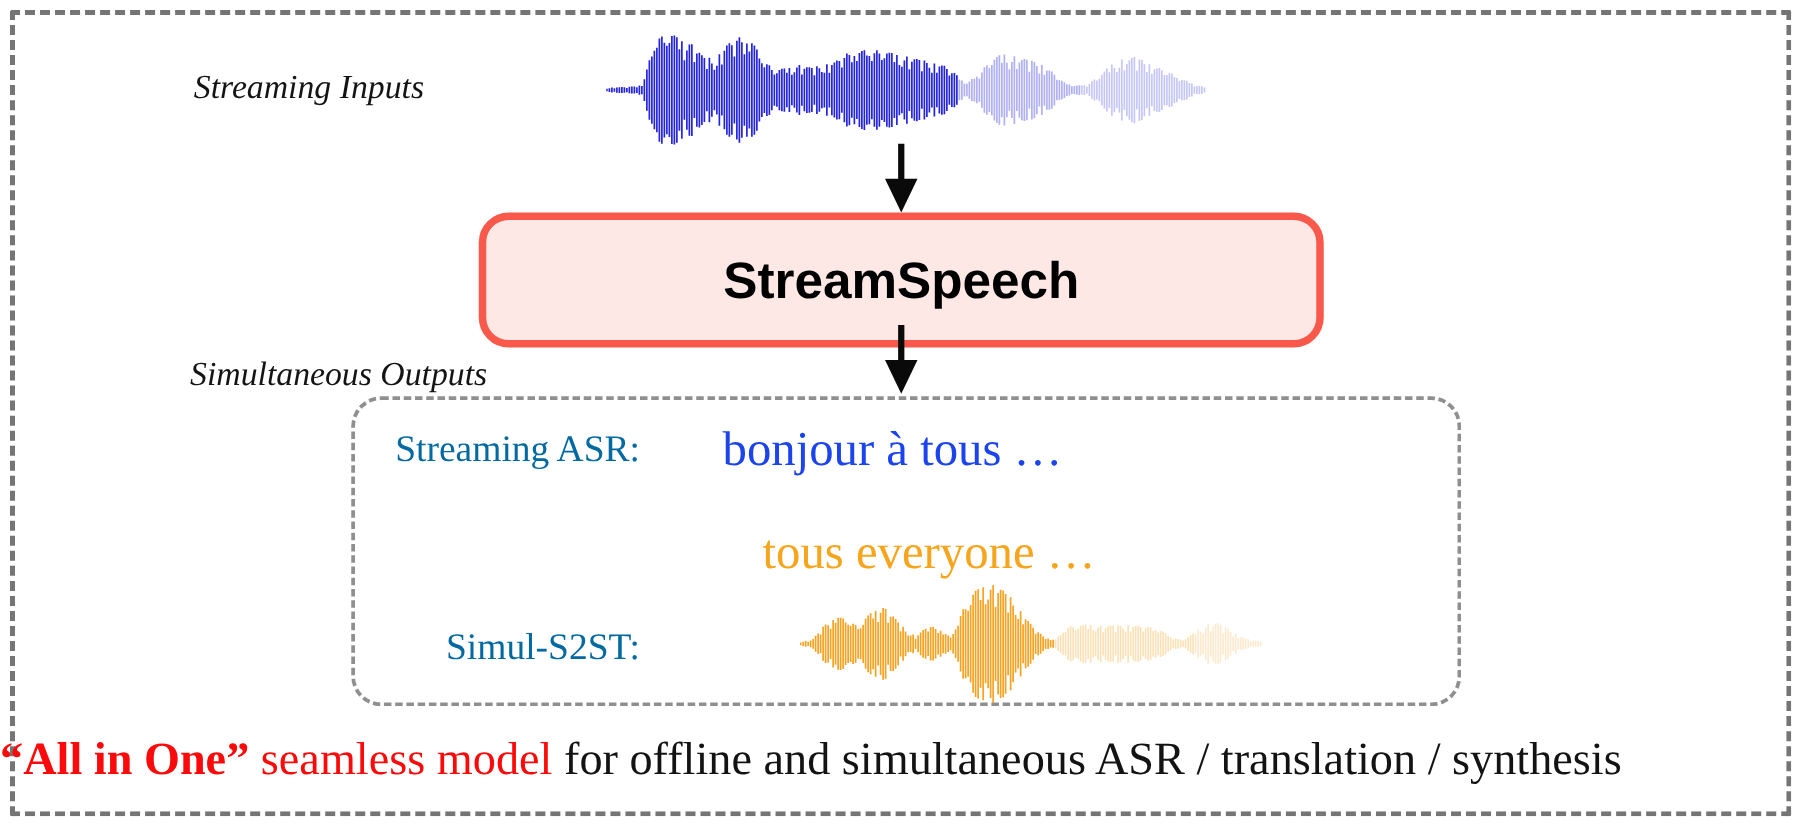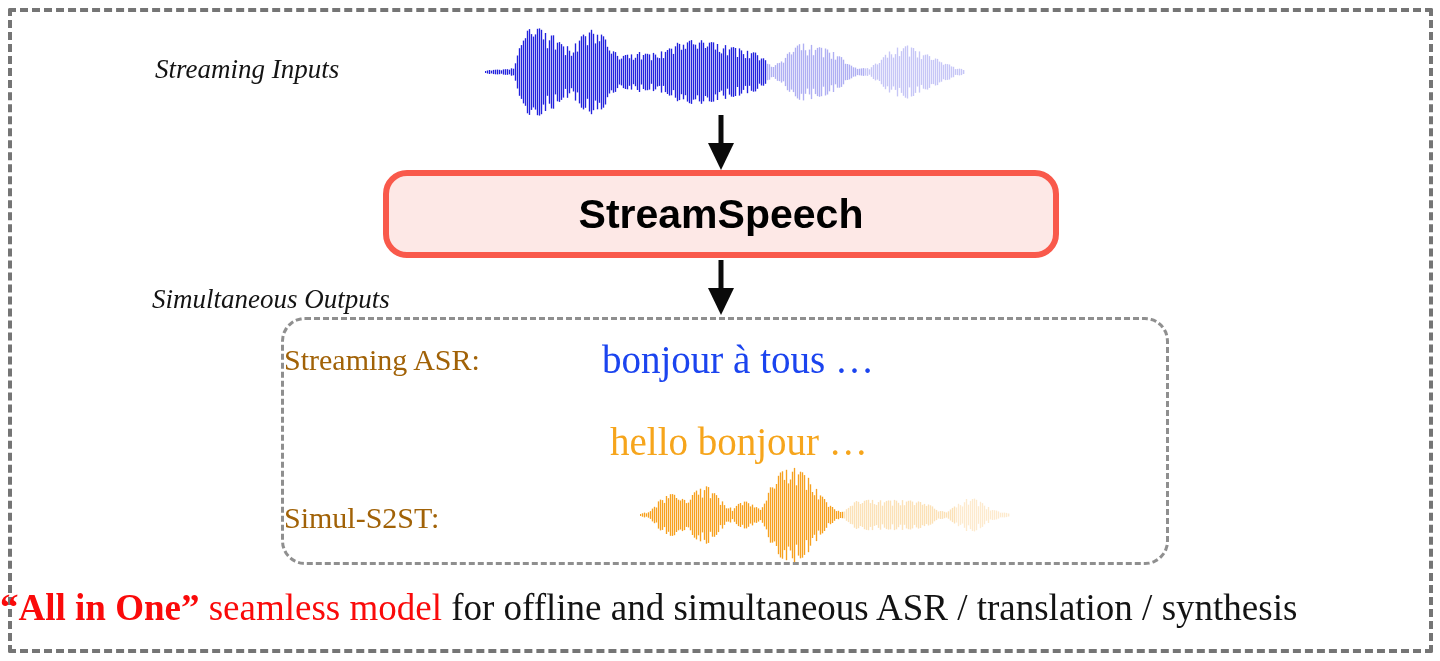--- a/index.html
+++ b/index.html
@@ -14,41 +14,41 @@
   .section-label{
     position:absolute;font-style:italic;font-size:27px;color:#141414;white-space:nowrap;
   }
   .label-inputs{left:155px;top:54px;}
   .label-outputs{left:152px;top:284px;}
   .wave-input{position:absolute;left:485px;top:26px;}
   .arrow{position:absolute;color:var(--arrow-black,#0a0a0a);}
   .arrow1{left:706px;top:114px;}
   .arrow2{left:706px;top:259px;}
   .model-box{
-    position:absolute;left:383px;top:170px;width:676px;height:88px;box-sizing:border-box;
+    position:absolute;left:383px;top:170px;width:676px;height:108px;box-sizing:border-box;
     background:var(--box-fill,#fde8e6);border:6px solid var(--box-border,#f9594b);
     border-radius:24px;display:flex;align-items:center;justify-content:center;
   }
   .model-title{
     font-family:"Liberation Sans","DejaVu Sans",sans-serif;font-weight:700;
     font-size:41px;color:#000;
   }
   .outputs-box{
     position:absolute;left:281px;top:317px;width:888px;height:248px;box-sizing:border-box;
     border:3px dashed var(--outputs-border,#8f8f8f);border-radius:24px;
   }
   .out-label{
-    position:absolute;left:0;width:228px;text-align:left;
-    font-size:30px;line-height:34px;color:#a16207;white-space:nowrap;
+    position:absolute;left:0;width:228px;text-align:right;
+    font-size:30px;line-height:34px;color:#0369a1;white-space:nowrap;
   }
   .out-label.r1{top:23px;}
   .out-label.r2{top:105px;}
   .out-label.r3{top:181px;}
   .out-value{position:absolute;font-size:39px;line-height:46px;white-space:nowrap;}
-  .out-value.r1{left:294px;top:17px;color:var(--asr-blue,#1b44ef);margin-left:24px;}
+  .out-value.r1{left:294px;top:17px;color:var(--asr-blue,#1b44ef);}
   .out-value.r2{left:326px;top:99px;color:var(--s2tt-orange,#f6a51c);}
   .wave-output{position:absolute;left:356px;top:145px;}
   .caption{
     position:absolute;left:0;top:585px;width:1261px;text-align:center;
     font-size:37px;line-height:46px;white-space:nowrap;
   }
   .cap-red-bold{color:var(--caption-red,#fa0a0a);font-weight:700;}
   .cap-red{color:var(--caption-red,#fa0a0a);}
   .cap-black{color:#131313;}
 </style>
@@ -316,21 +316,21 @@
 
 <svg class="arrow arrow2" width="30" height="56" viewBox="0 0 30 56">
   <line x1="15" y1="1" x2="15" y2="32" stroke="currentColor" stroke-width="5"></line>
   <polygon points="15,56 2,29 28,29" fill="currentColor"></polygon>
 </svg>
 
 <div class="outputs-box">
   <div class="out-label r1">Streaming ASR:</div>
   <div class="out-value r1">bonjour à tous …</div>
 
-  <div class="out-value r2">hello bonjour …</div>
+  <div class="out-value r2">tous everyone …</div>
 
   <div class="out-label r3">Simul-S2ST:</div>
   <svg class="wave-output" width="370" height="100">
       <line x1="0.5" y1="48.9" x2="0.5" y2="51.1" stroke="#f6a11f" stroke-opacity="1" stroke-width="1.35"></line>
       <line x1="2.5" y1="48.3" x2="2.5" y2="51.7" stroke="#f6a11f" stroke-opacity="1" stroke-width="1.35"></line>
       <line x1="4.5" y1="47.6" x2="4.5" y2="52.4" stroke="#f6a11f" stroke-opacity="1" stroke-width="1.35"></line>
       <line x1="6.5" y1="48.3" x2="6.5" y2="51.7" stroke="#f6a11f" stroke-opacity="1" stroke-width="1.35"></line>
       <line x1="8.5" y1="47.3" x2="8.5" y2="52.7" stroke="#f6a11f" stroke-opacity="1" stroke-width="1.35"></line>
       <line x1="10.5" y1="46.1" x2="10.5" y2="53.9" stroke="#f6a11f" stroke-opacity="1" stroke-width="1.35"></line>
       <line x1="12.5" y1="43.6" x2="12.5" y2="56.4" stroke="#f6a11f" stroke-opacity="1" stroke-width="1.35"></line>

